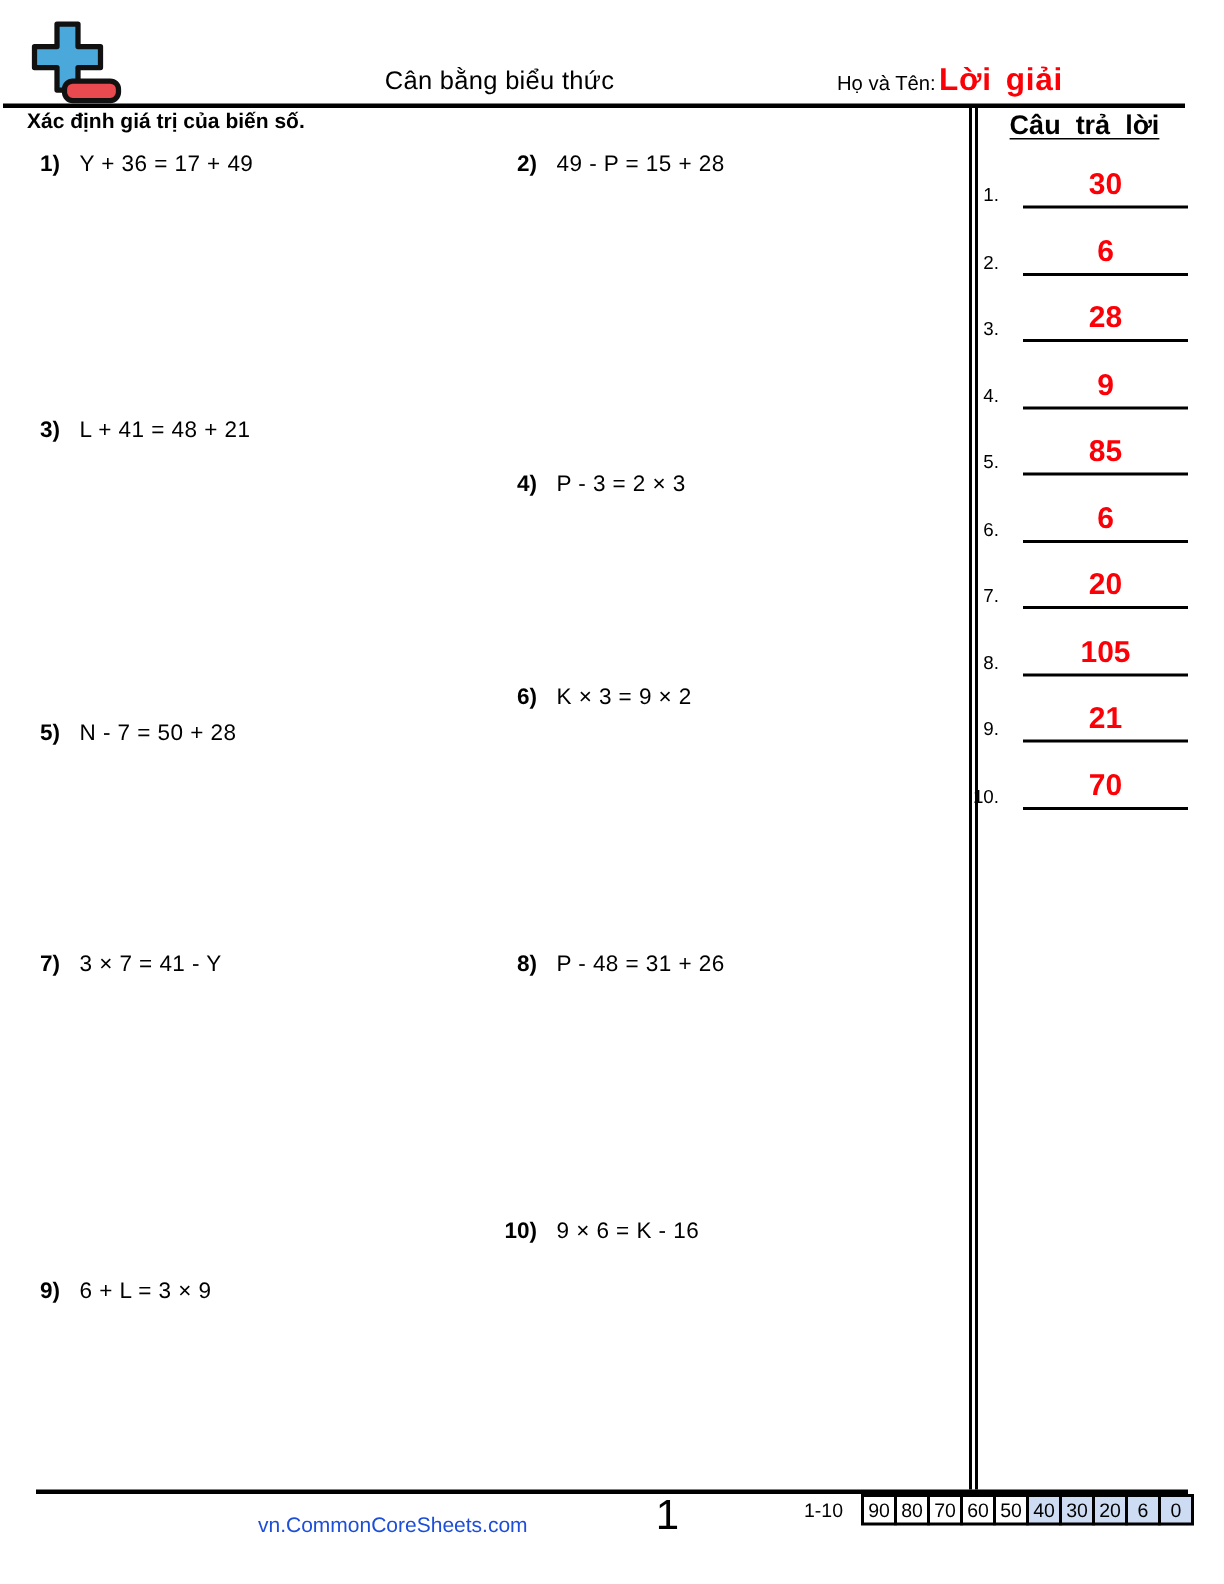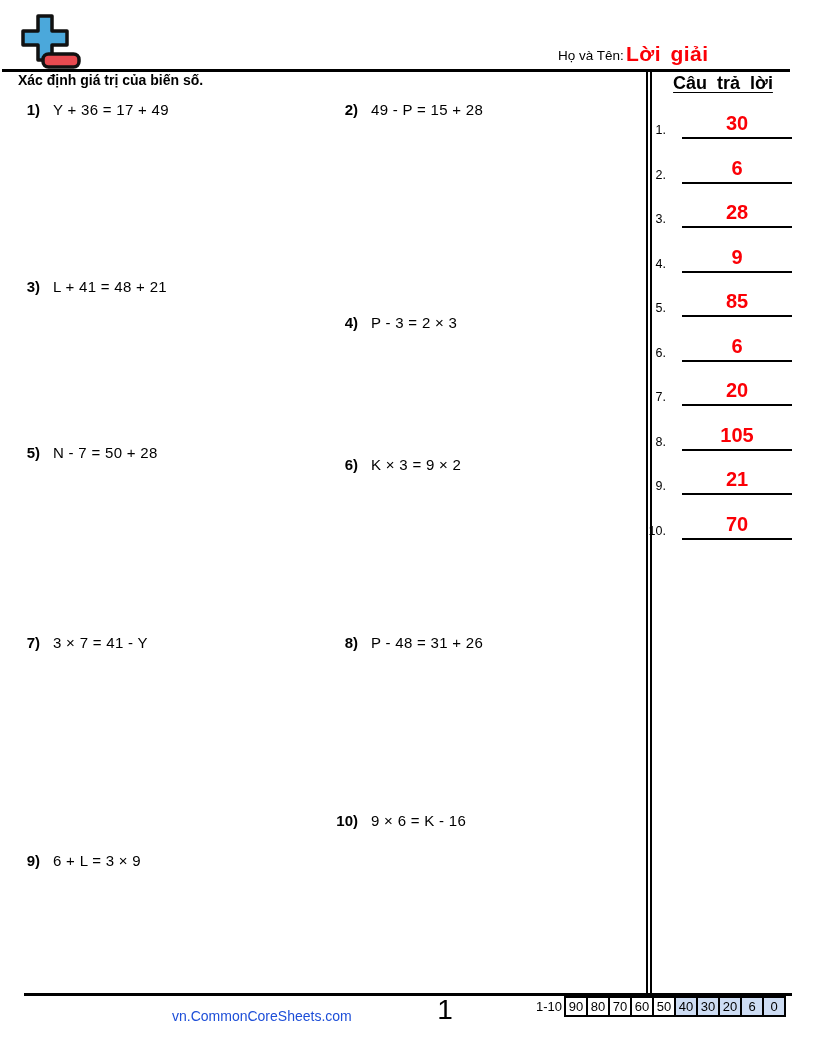--- a/index.html
+++ b/index.html
@@ -28,21 +28,21 @@
     position:absolute; left:646px; top:72px; height:921px; width:2px;
     border-left:2px solid #000; border-right:2px solid #000;
   }
 
   
   .problem { position:absolute; font-size:15px; white-space:nowrap; }
   .p-num { display:inline-block; width:26px; text-align:right; font-weight:bold; }
   .p-eq  { margin-left:13px; letter-spacing:.3px; }
   #p1 {left:14px; top:101px;}  #p2  {left:332px; top:101px;}
   #p3 {left:14px; top:278px;}  #p4  {left:332px; top:278px;margin-top:36px;}
-  #p5 {left:14px; top:444px;}  #p6  {left:332px; top:456px;}
+  #p5 {left:14px; top:480px;}  #p6  {left:332px; top:456px;}
   #p7 {left:14px; top:634px;}  #p8  {left:332px; top:634px;}
   #p9 {left:14px; top:852px;}  #p10 {left:332px; top:812px;}
 
   
   .answers-title {
     position:absolute; left:646px; top:73px; width:154px; text-align:center;
     font-size:18px; font-weight:bold; text-decoration:underline;
     text-underline-offset:3px; word-spacing:5px;
   }
   .answer-row { position:absolute; left:646px; width:150px; height:36px; }
@@ -59,37 +59,38 @@
   .footer-rule { position:absolute; left:24px; top:993px; width:768px; height:2.5px; background:#000; }
   .subject-badge { position:absolute; left:24px; top:995px; width:144px; height:36px; background:#000; }
   .badge-pill {
     position:absolute; left:5px; top:4px; right:5px; bottom:4px; background:#fff;
     border-radius:14px; display:flex; align-items:center; justify-content:center;
     font-size:19px; font-weight:bold; letter-spacing:.3px;
   }
   .site-url { position:absolute; left:172px; top:1008px; font-size:14px; color:#1d4ed8; text-decoration:none; }
   .page-number { position:absolute; left:425px; top:994px; width:40px; text-align:center; font-size:28px; }
   .score-table { position:absolute; left:526px; top:996px; display:flex; align-items:flex-start; }
-  .score-label { width:36px; text-align:right; padding-right:2px; font-size:13px; line-height:21px; }
+  .score-label { width:36px; text-align:right; padding-right:12px; font-size:13px; line-height:21px; }
   .score-cell {
     width:20px; height:17px; border:2px solid #000; text-align:center;
     font-size:13px; line-height:17px; background:#fff;
   }
   .score-cell + .score-cell { margin-left:-2px; }
   .score-cell.blue { background:#cddcf3; }
 </style>
 </head>
 <body>
 
 <div class="page">
 
   <svg class="logo" viewBox="0 0 68 60" xmlns="http://www.w3.org/2000/svg">
     <path d="M24 4 h14 v15 h15 v14 h-15 v15 h-14 v-15 h-15 v-14 h15 z" fill="#4BA8DB" stroke="#111" stroke-width="3.5" stroke-linejoin="round"></path>
     <rect x="29" y="42" width="36" height="13" rx="5.5" fill="#E84A50" stroke="#111" stroke-width="3.5"></rect>
   </svg>
+  <div class="doc-title">Cân bằng biểu thức</div>
   <div class="name-label">Họ và Tên:</div>
   <div class="name-value">Lời giải</div>
   <div class="header-rule"></div>
   <div class="instruction">Xác định giá trị của biến số.</div>
 
   <div class="divider"></div>
 
   <div class="problem" id="p1">
     <span class="p-num">1)</span><span class="p-eq">Y + 36 = 17 + 49</span>
   </div>

